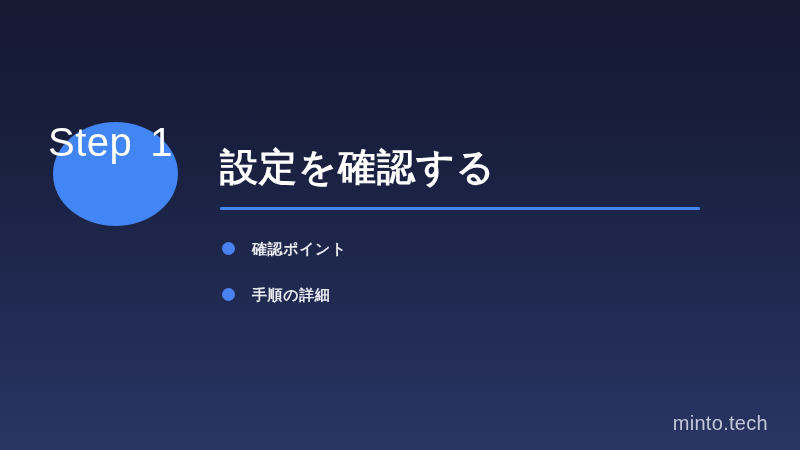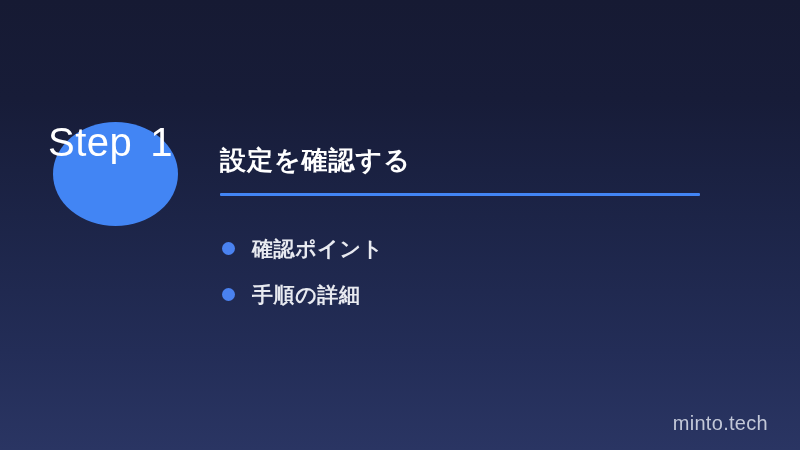--- a/index.html
+++ b/index.html
@@ -70,21 +70,21 @@
 
   
   .title-block {
     position: absolute;
     left: 220px;
     top: 145px;
     width: 500px;
   }
   .slide-title {
     color: #ffffff;
-    font-size: 26px;
+    font-size: 38px;
     font-weight: bold;
     line-height: 1.16;
     letter-spacing: 1px;
     margin: 0;
     white-space: nowrap;
   }
   .title-rule {
     margin-top: 18px;
     width: 480px;
     height: 3px;
@@ -110,21 +110,21 @@
   .bullet-dot {
     width: 13px;
     height: 13px;
     border-radius: 50%;
     background: #4a82f0;
     flex: 0 0 auto;
   }
   .bullet-text {
     margin-left: 17px;
     color: #e8eaf0;
-    font-size: 21px;
+    font-size: 15px;
     font-weight: bold;
     letter-spacing: 0.6px;
     line-height: 1;
     white-space: nowrap;
   }
 
   
   .watermark {
     position: absolute;
     right: 32px;

